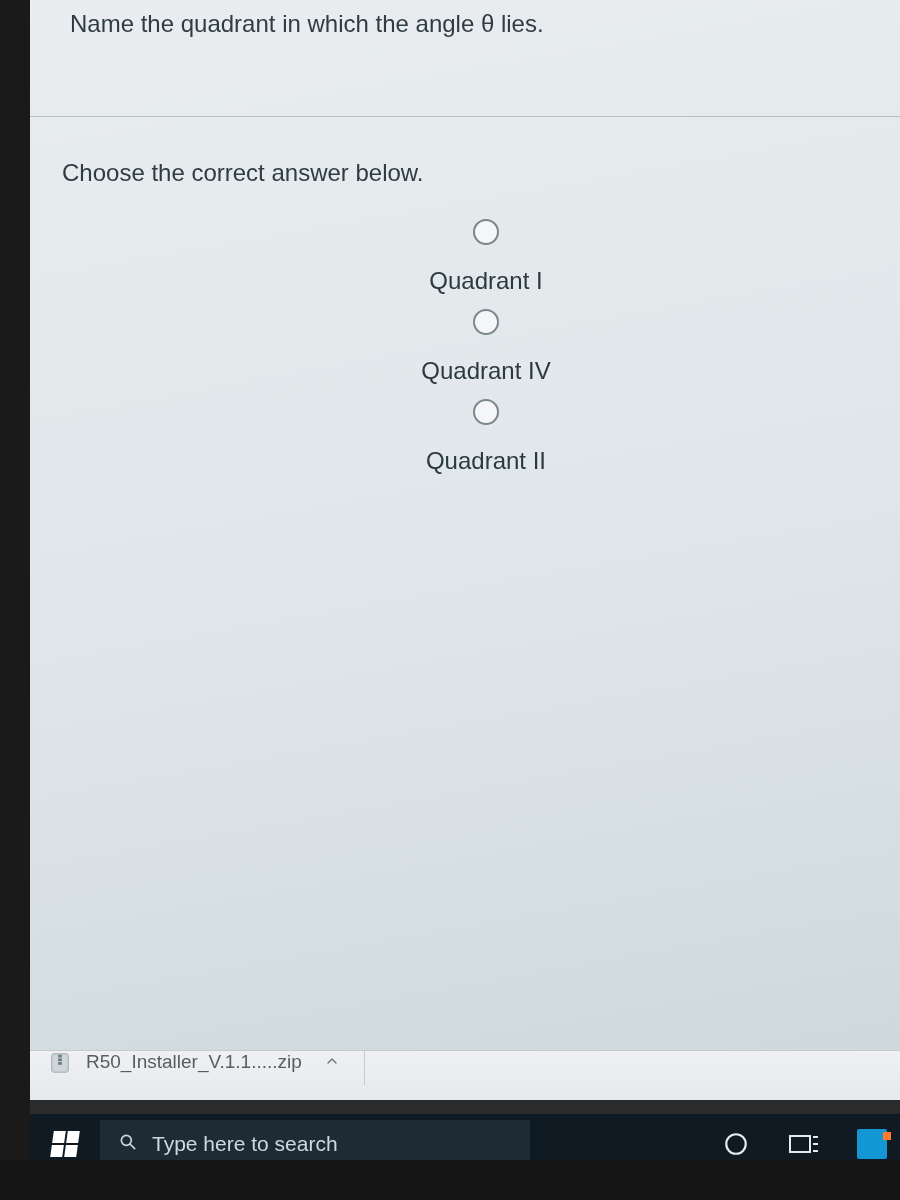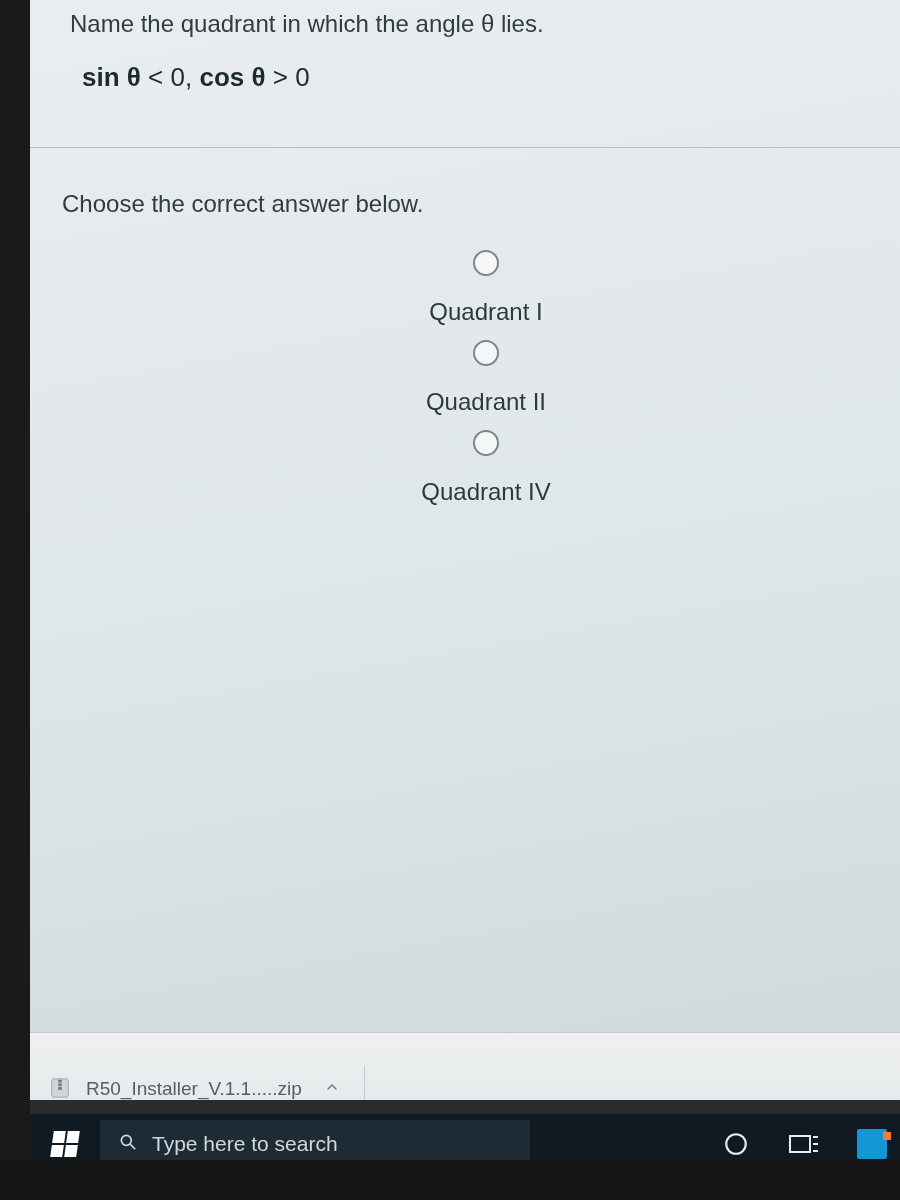--- a/index.html
+++ b/index.html
@@ -74,25 +74,25 @@
     font-size: 24px;
     color: #2b3940;
   }
 
   
   .downloads-bar {
     position: absolute;
     left: 30px;
     right: 0;
     bottom: 100px;
-    height: 68px;
+    height: 50px;
     background: linear-gradient(#eef0f1, #e7eaec);
     border-top: 1px solid #c6cbce;
     display: flex;
-    align-items: flex-end;
+    align-items: flex-start;
     padding: 0 18px;
     gap: 14px;
     color: #555f63;
     font-size: 19px;
   }
   .dl-icon {
     width: 24px; height: 24px;
     display: inline-flex; align-items: center; justify-content: center;
   }
   .dl-caret {
@@ -201,45 +201,37 @@
   }
 </style>
 </head>
 <body>
 
 <div class="left-strip"></div>
 
 <div class="screen">
   <div class="question-block">
     <div class="question-line">Name the quadrant in which the angle θ lies.</div>
-    <div class="condition-line">
-      <span class="fn">sin</span>
-      <span class="theta">θ</span>
-      <span>&lt; 0</span><span>, </span>
-      <span class="fn">cos</span>
-      <span class="theta">θ</span>
-      <span>&gt; 0</span>
-    </div>
   </div>
   <div class="divider"></div>
 
   <div class="choose-block">
     <div class="choose-text">Choose the correct answer below.</div>
     <div class="options">
       <div class="option-row">
         <span class="radio"></span>
         <span class="option-label">Quadrant I</span>
       </div>
       <div class="option-row">
         <span class="radio"></span>
-        <span class="option-label">Quadrant II</span>
+        <span class="option-label">Quadrant IV</span>
       </div>
       <div class="option-row">
         <span class="radio"></span>
-        <span class="option-label">Quadrant IV</span>
+        <span class="option-label">Quadrant II</span>
       </div>
     </div>
   </div>
 </div>
 
 <div class="downloads-bar">
   <span class="dl-icon">
     <svg width="22" height="22" viewBox="0 0 24 24" fill="none">
       <rect x="3" y="2" width="18" height="20" rx="2" fill="#cfd6da" stroke="#9aa4a9"></rect>
       <rect x="10" y="3" width="4" height="3" fill="#6f7a7f"></rect>

